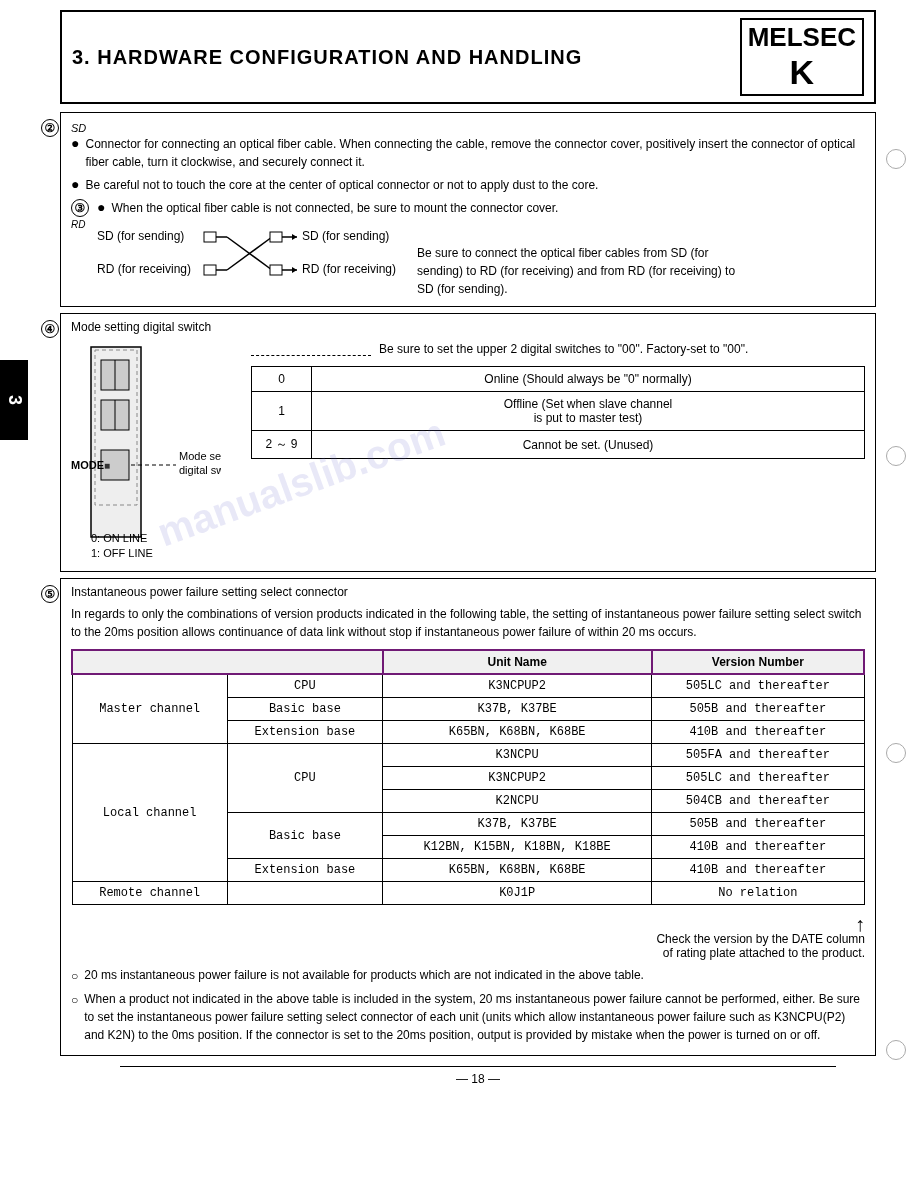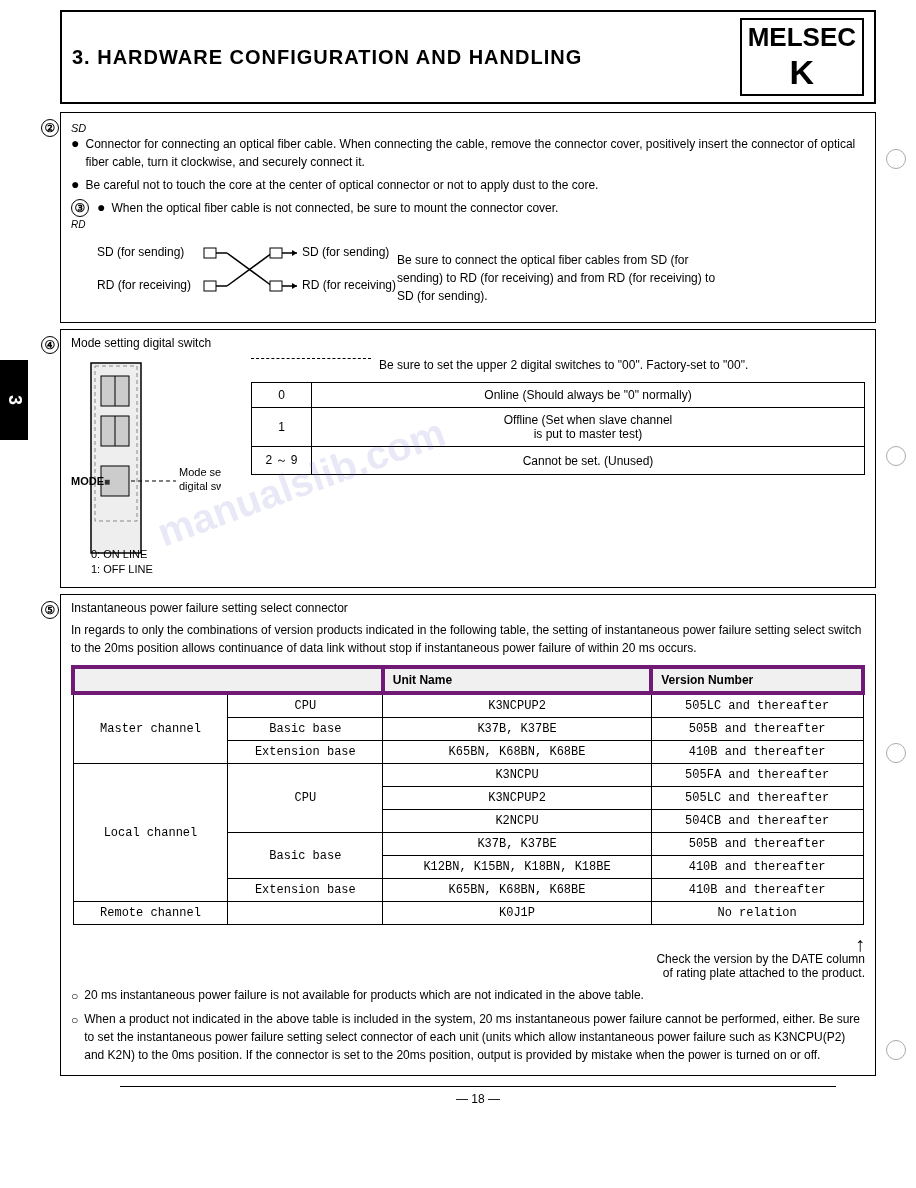--- a/index.html
+++ b/index.html
@@ -111,23 +111,24 @@
       font-size: 14px;
       margin-right: 6px;
       margin-top: 0px;
       flex-shrink: 0;
     }
     .bullet-text {
       line-height: 1.5;
     }
 
     .sd-rd-diagram {
-      margin-top: 24px;
-      display: flex;
-      align-items: center;
+      margin-top: 8px;
+      display: flex;
+      align-items: flex-end;
+      gap: 20px;
     }
     .sd-rd-note {
       font-size: 12px;
       line-height: 1.5;
       max-width: 320px;
     }
 
     
     .section4 {
       padding: 6px 10px;
@@ -145,21 +146,21 @@
       width: 160px;
       flex-shrink: 0;
     }
     .mode-table-area {
       flex: 1;
     }
     .dashed-note {
       font-size: 12px;
       margin-bottom: 10px;
       display: flex;
-      align-items: flex-start;
+      align-items: flex-end;
       gap: 8px;
     }
 
     .mode-table {
       border-collapse: collapse;
       width: 100%;
       margin-bottom: 10px;
     }
     .mode-table td, .mode-table th {
       border: 1px solid #000;
@@ -192,23 +193,23 @@
     }
 
     
     .data-table {
       border-collapse: collapse;
       width: 100%;
       font-size: 12px;
       margin-bottom: 8px;
     }
     .data-table th {
-      border: 4px solid #701a75;
+      border: 2px solid #701a75;
       padding: 4px 8px;
-      text-align: left;
+      text-align: center;
       font-weight: bold;
       background: #f0f0f0;
     }
     .data-table td {
       border: 1px solid #000;
       padding: 4px 8px;
       text-align: center;
       font-family: Liberation Mono, monospace;
     }
 

